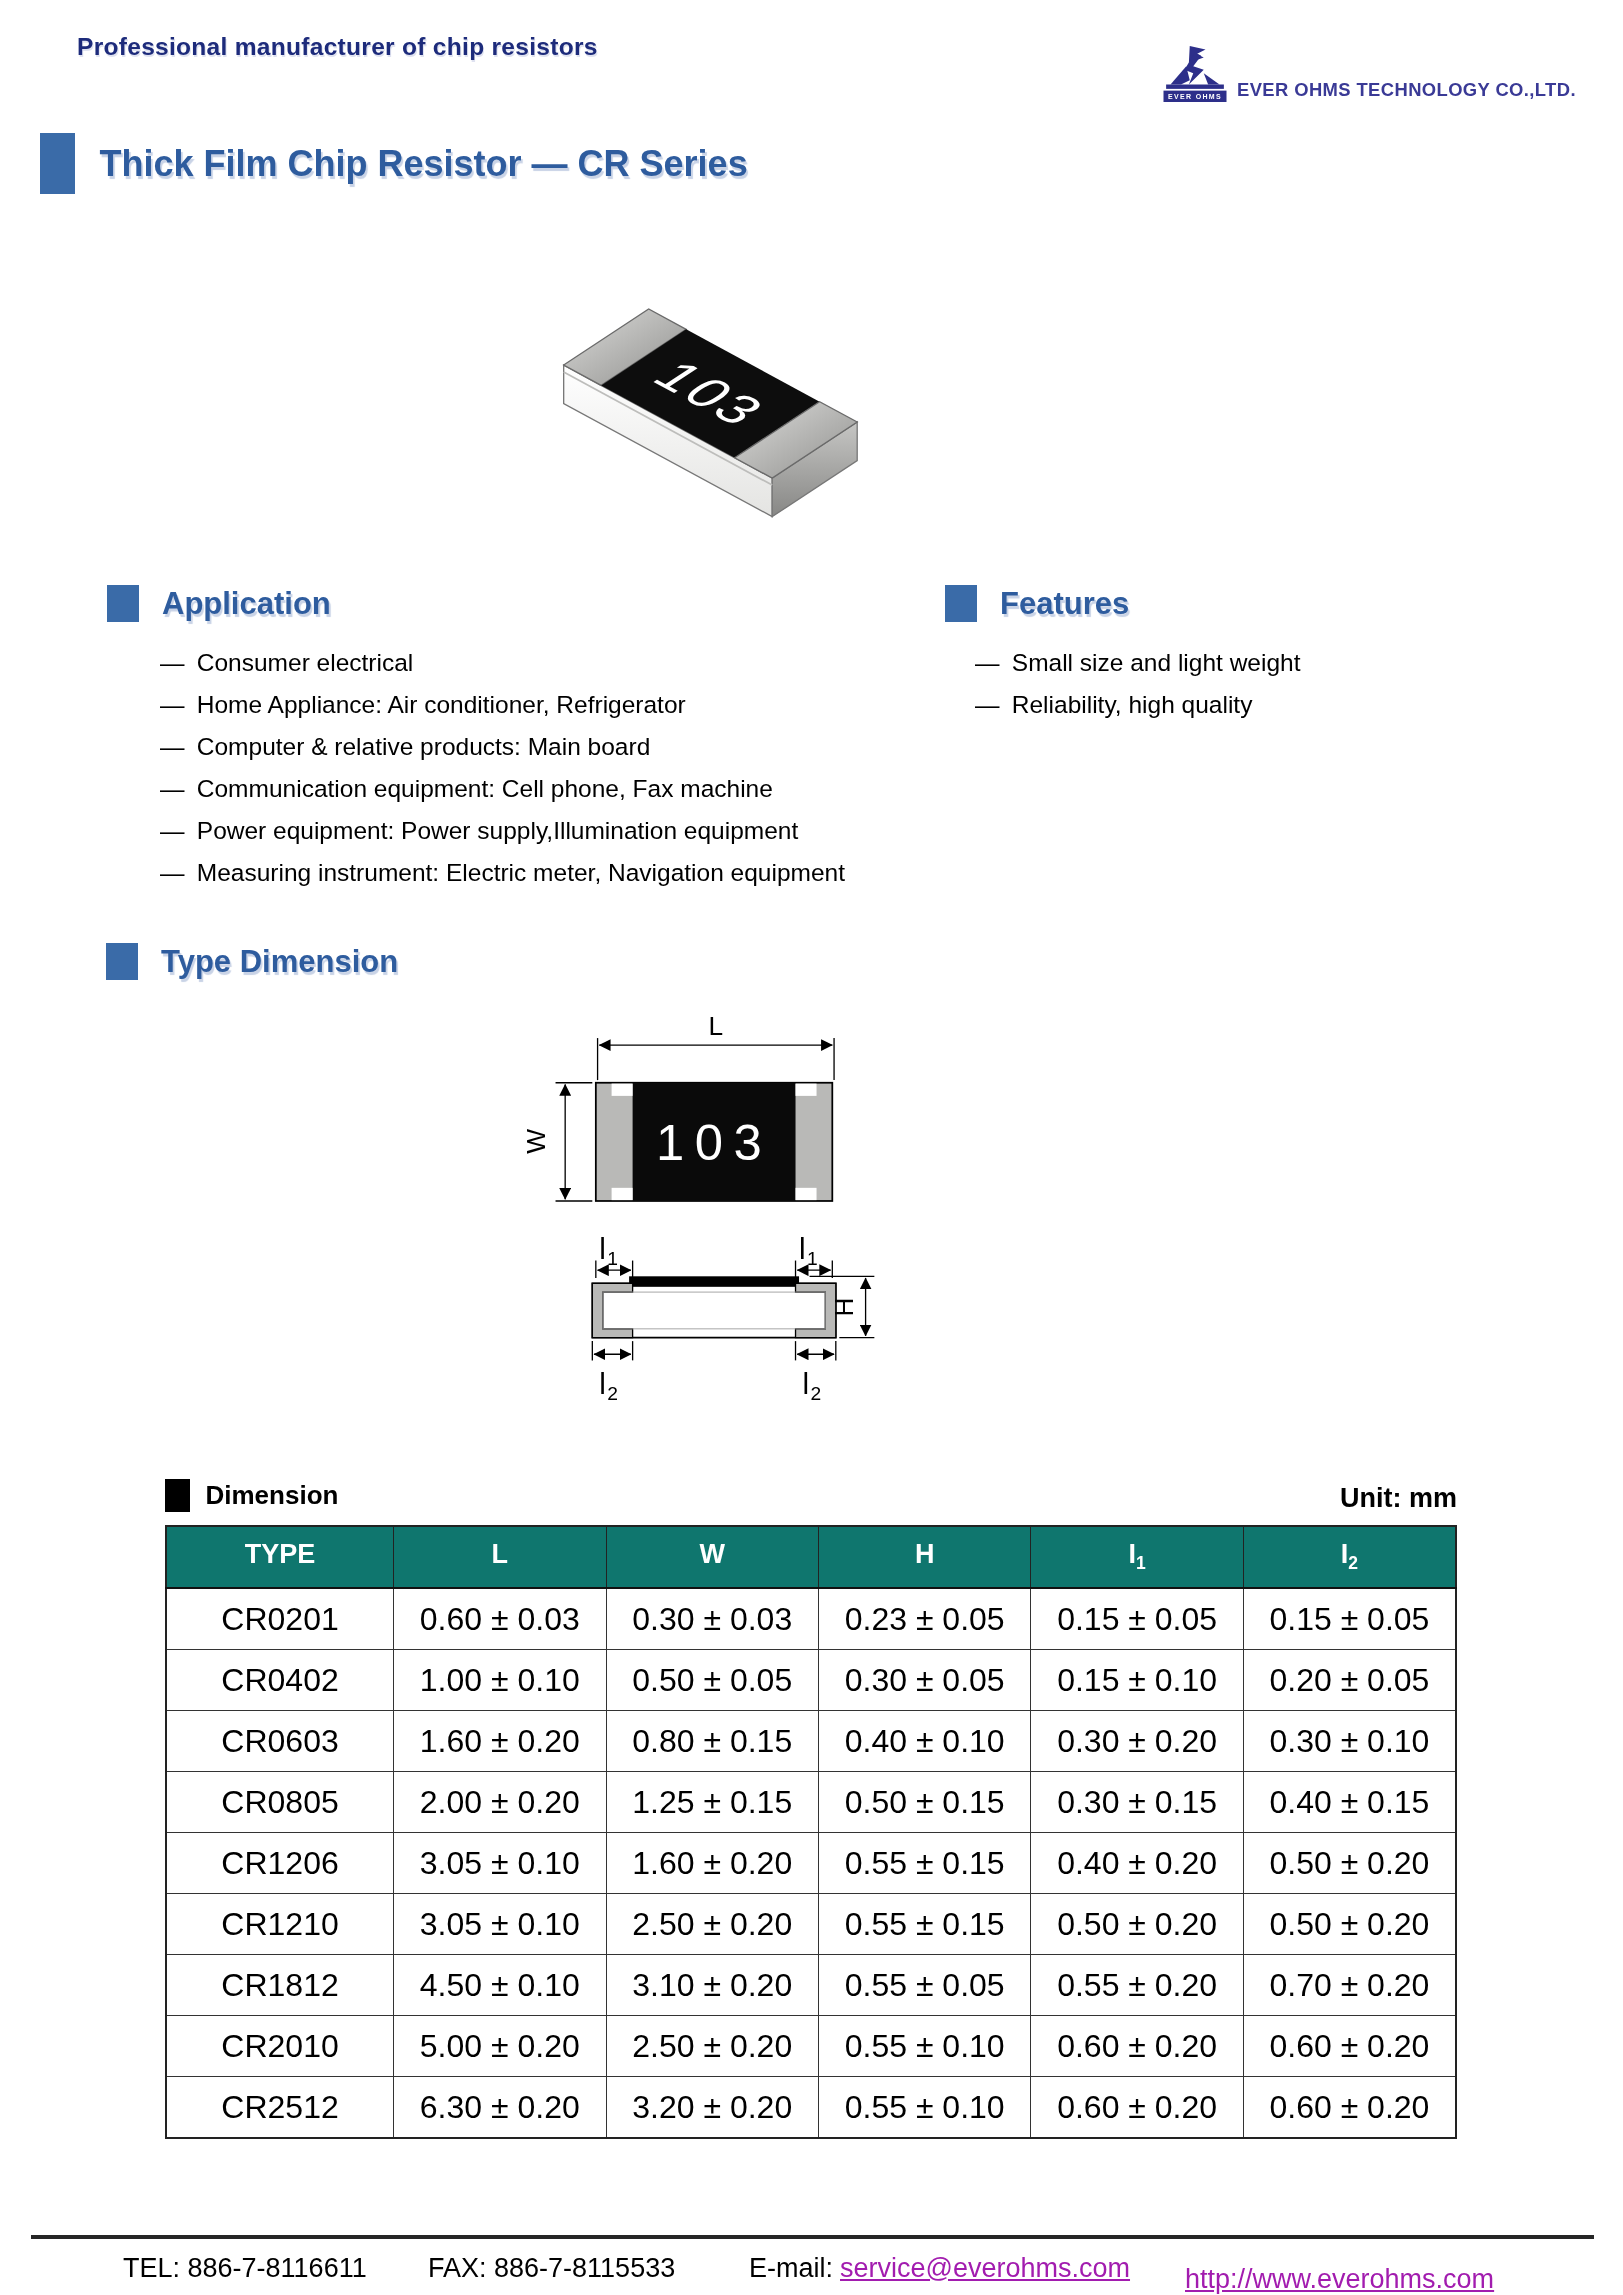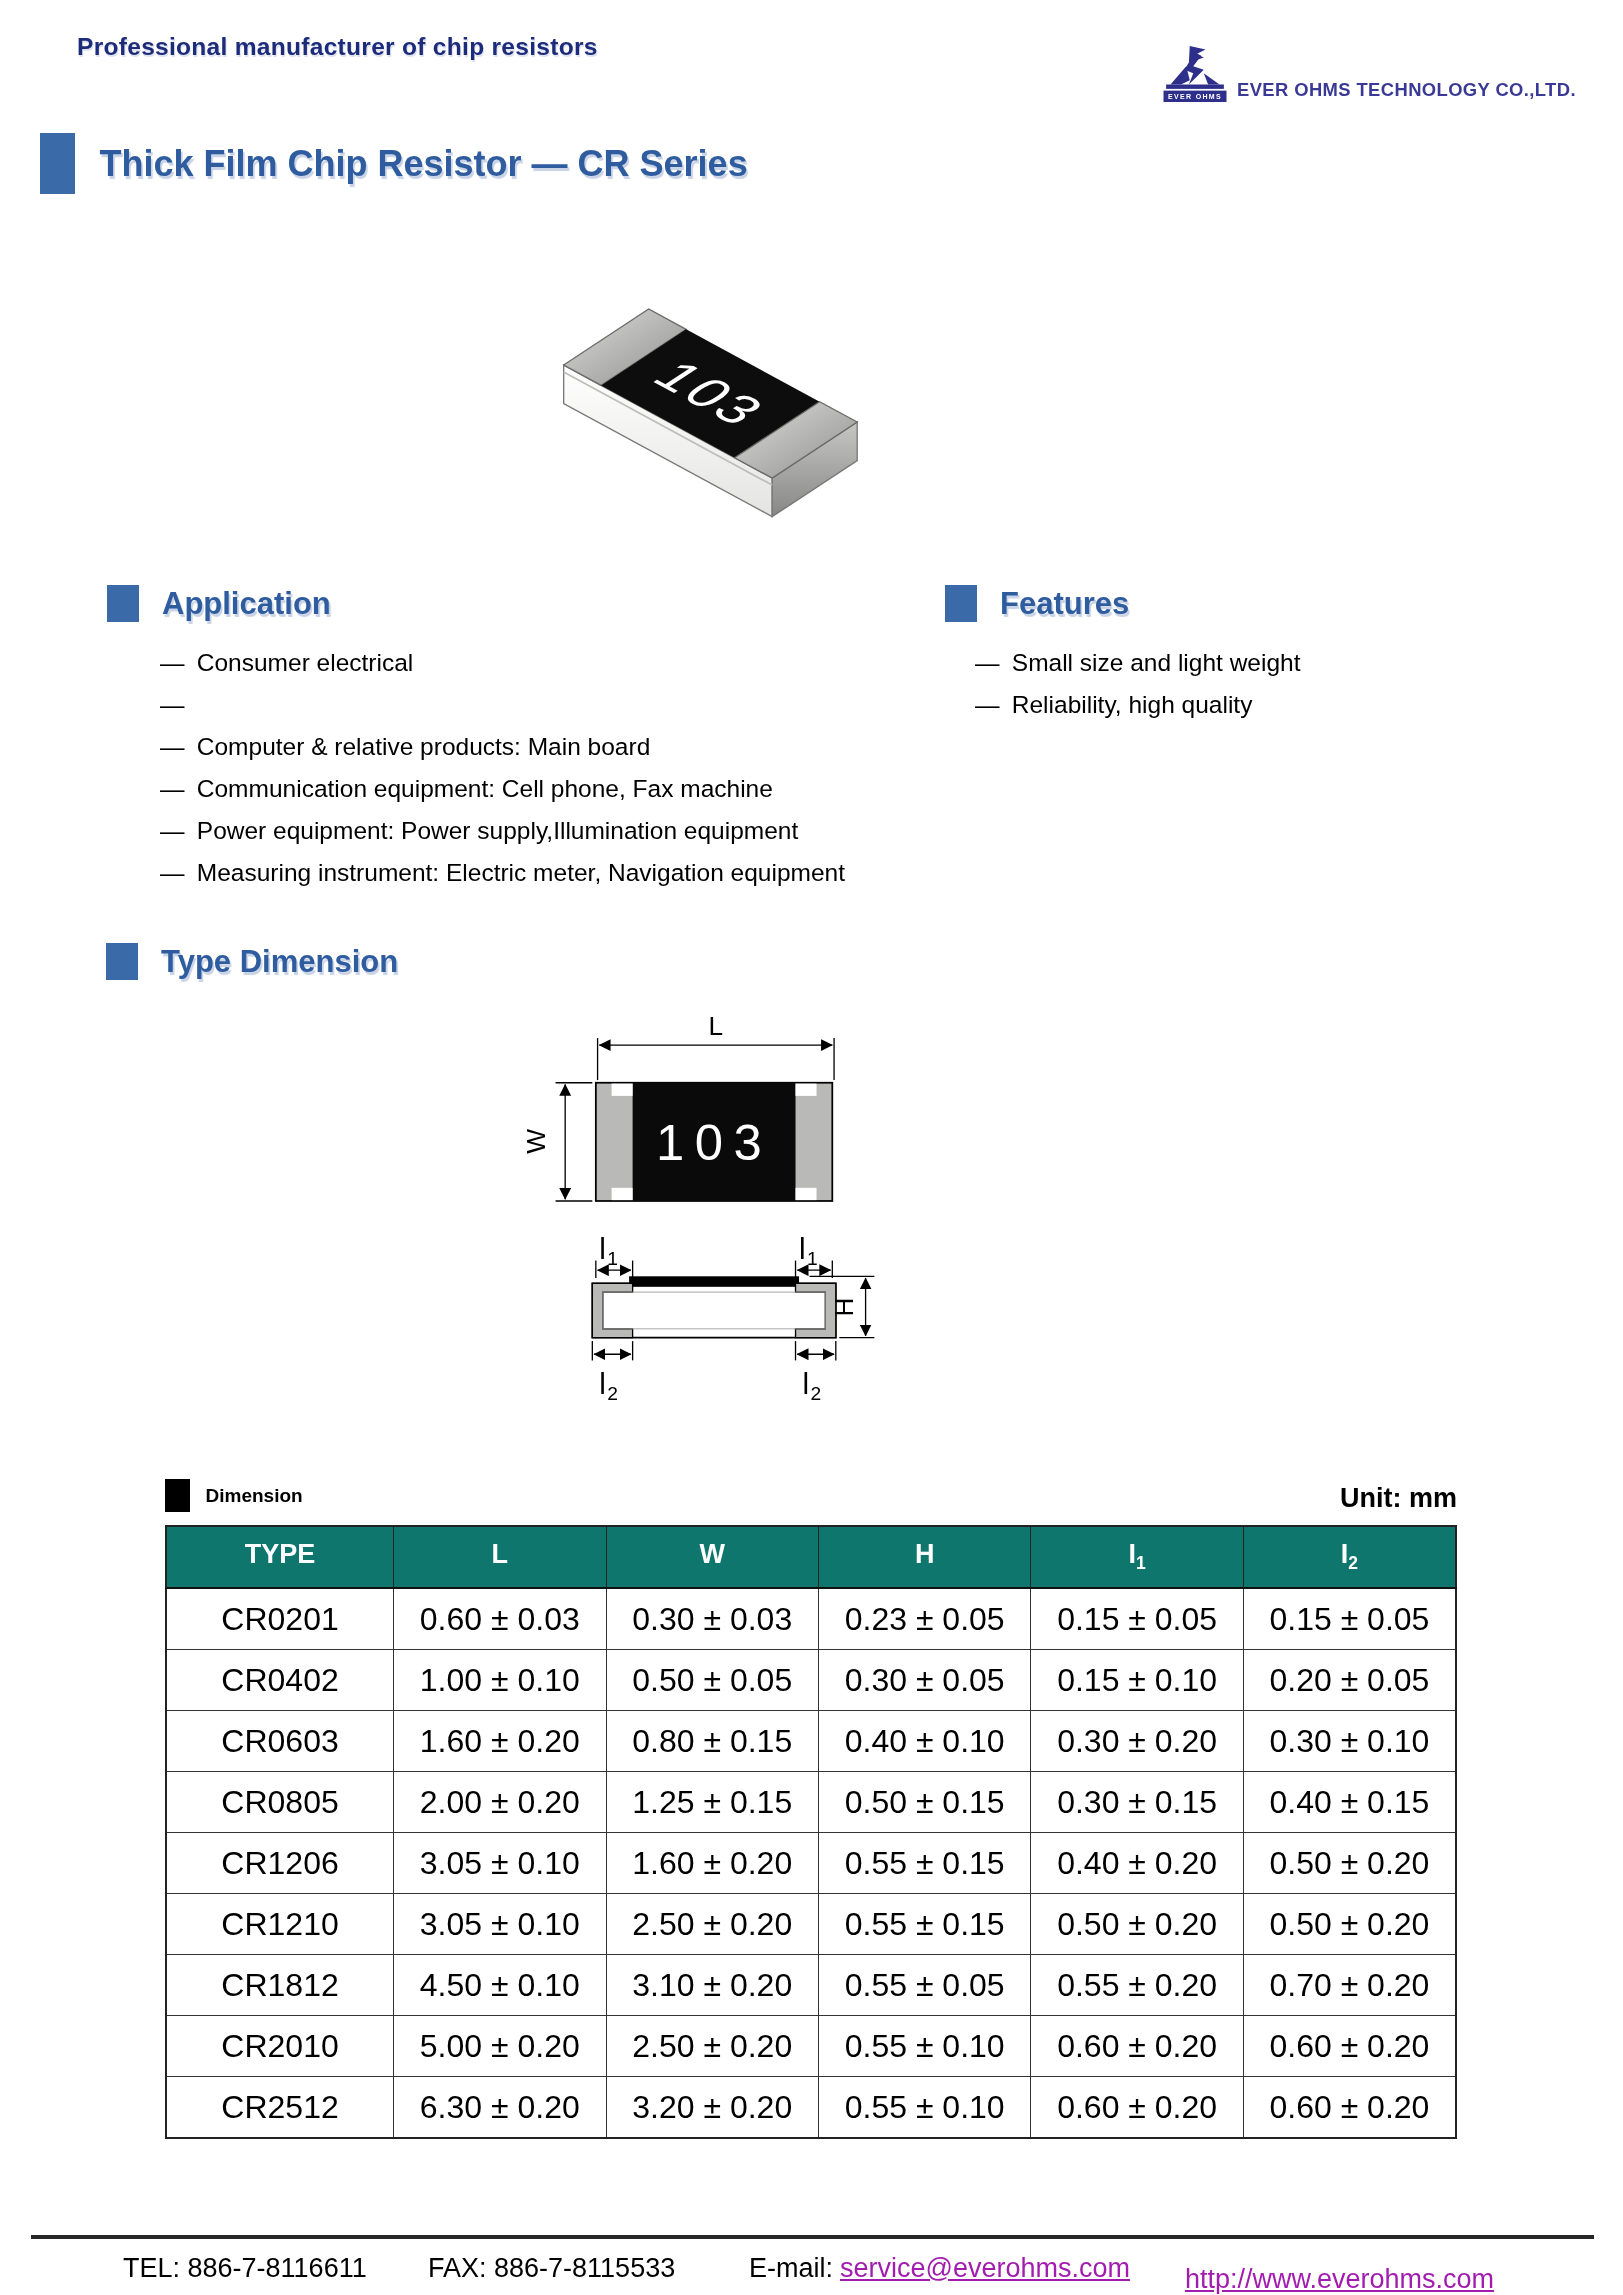--- a/index.html
+++ b/index.html
@@ -25,21 +25,21 @@
   .sec-title{font-size:31px;font-weight:bold;color:#2e5c9e;text-shadow:1.8px 2.6px 0.9px #c9d3e6;white-space:nowrap;}
 
   
   .blist{list-style:none;margin:0;padding:0;}
   .blist li{display:flex;align-items:baseline;gap:12.3px;font-size:24.5px;line-height:42px;white-space:nowrap;}
   .blist .dash{font-weight:normal;}
 
   
   .dim-head{left:165px;top:1479px;display:flex;align-items:center;gap:16px;}
   .dim-sq{width:24.5px;height:33px;background:#000;}
-  .dim-title{font-size:19px;font-weight:bold;}
+  .dim-title{font-size:26px;font-weight:bold;}
   .unit{left:1315px;top:1483px;font-size:27px;font-weight:bold;width:142px;text-align:right;}
 
   
   table.dims{left:165px;top:1525px;position:absolute;width:1292px;border-collapse:collapse;
              border:2.6px solid #222;table-layout:fixed;}
   table.dims th{background:#0f766e;color:#fff;font-size:27px;font-weight:bold;height:58px;
                 border:1.8px solid #222;border-bottom:2.6px solid #111;}
   table.dims th sub{font-size:17.5px;}
   table.dims td{font-size:32px;text-align:center;height:58px;border:1.8px solid #333;background:#fff;}
 
@@ -111,20 +111,21 @@
   <div class="sec-sq"></div>
   <div class="sec-title">Application</div>
 </div>
 <ul class="abs blist" style="left:160px;top:642px;">
   <li>
       <span class="dash">—</span>
       <span>Consumer electrical</span>
     </li>
   <li>
       <span class="dash">—</span>
+      <span>Home Appliance: Air conditioner, Refrigerator</span>
     </li>
   <li>
       <span class="dash">—</span>
       <span>Computer &amp; relative products: Main board</span>
     </li>
   <li>
       <span class="dash">—</span>
       <span>Communication equipment: Cell phone, Fax machine</span>
     </li>
   <li>

